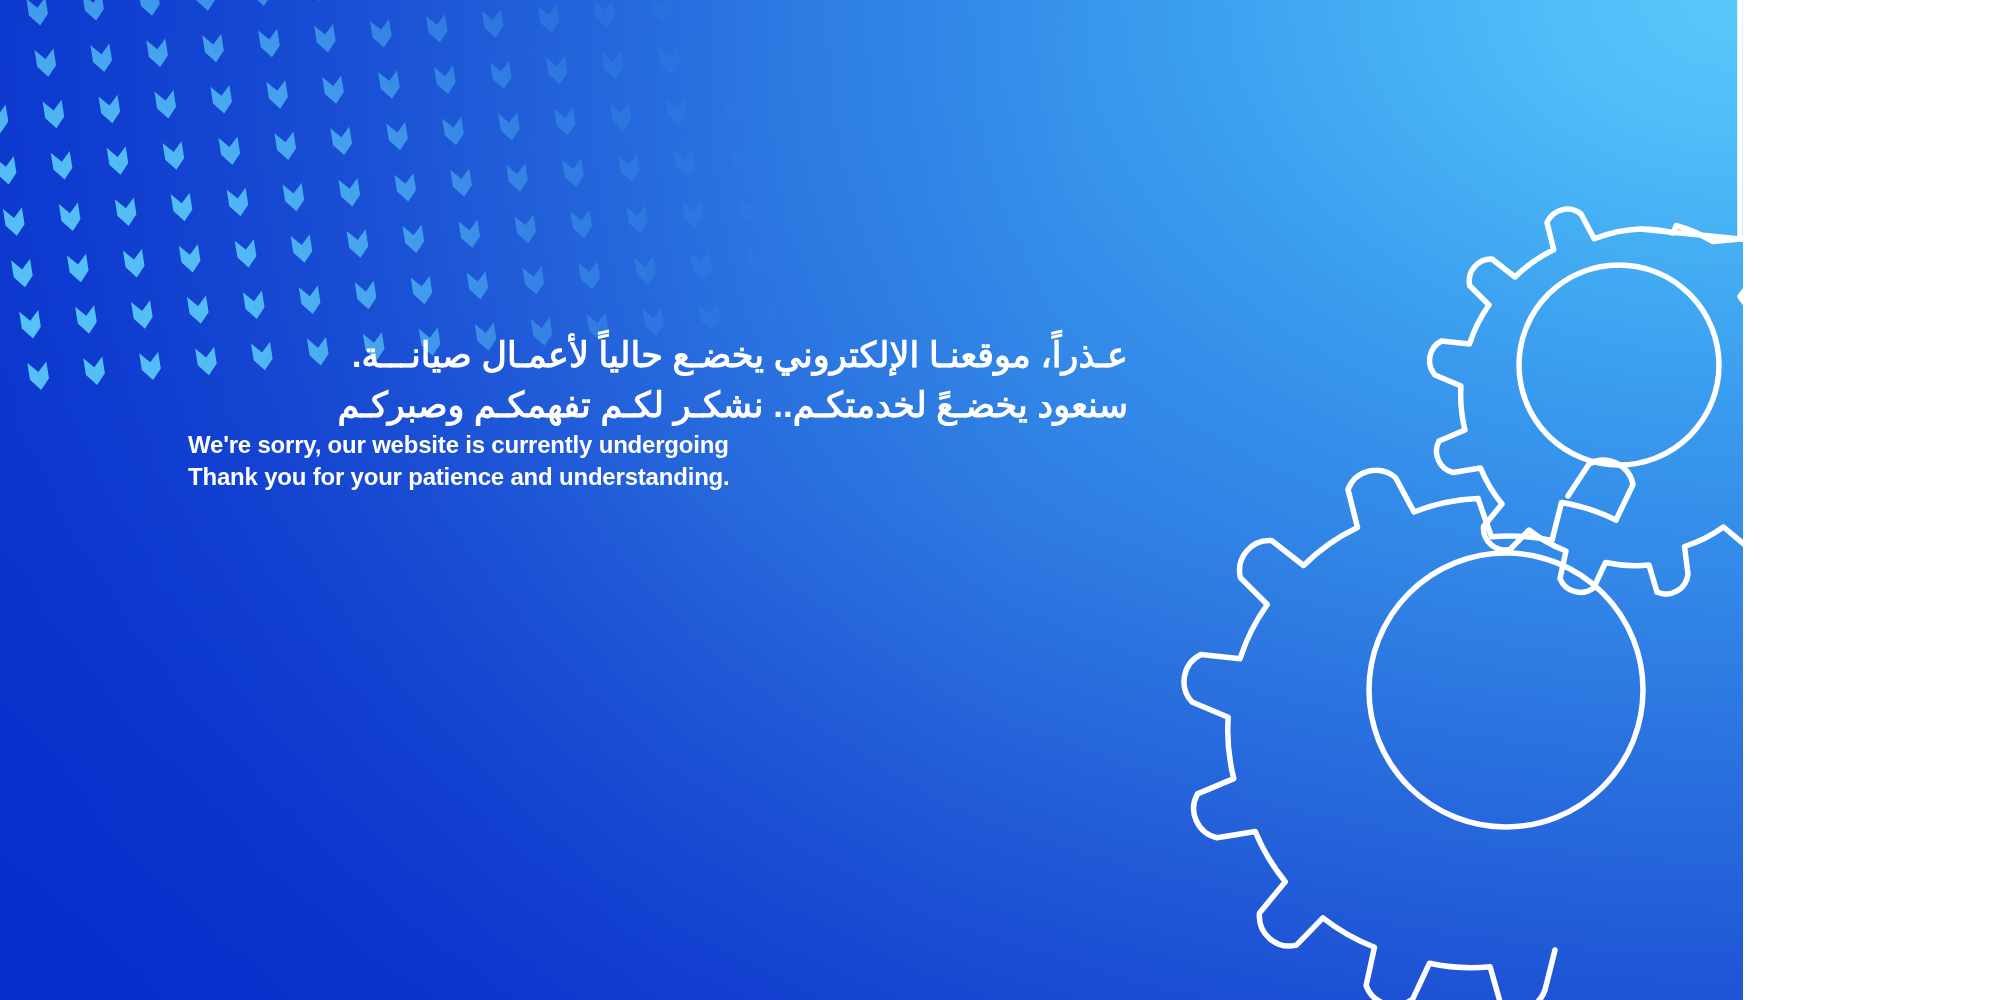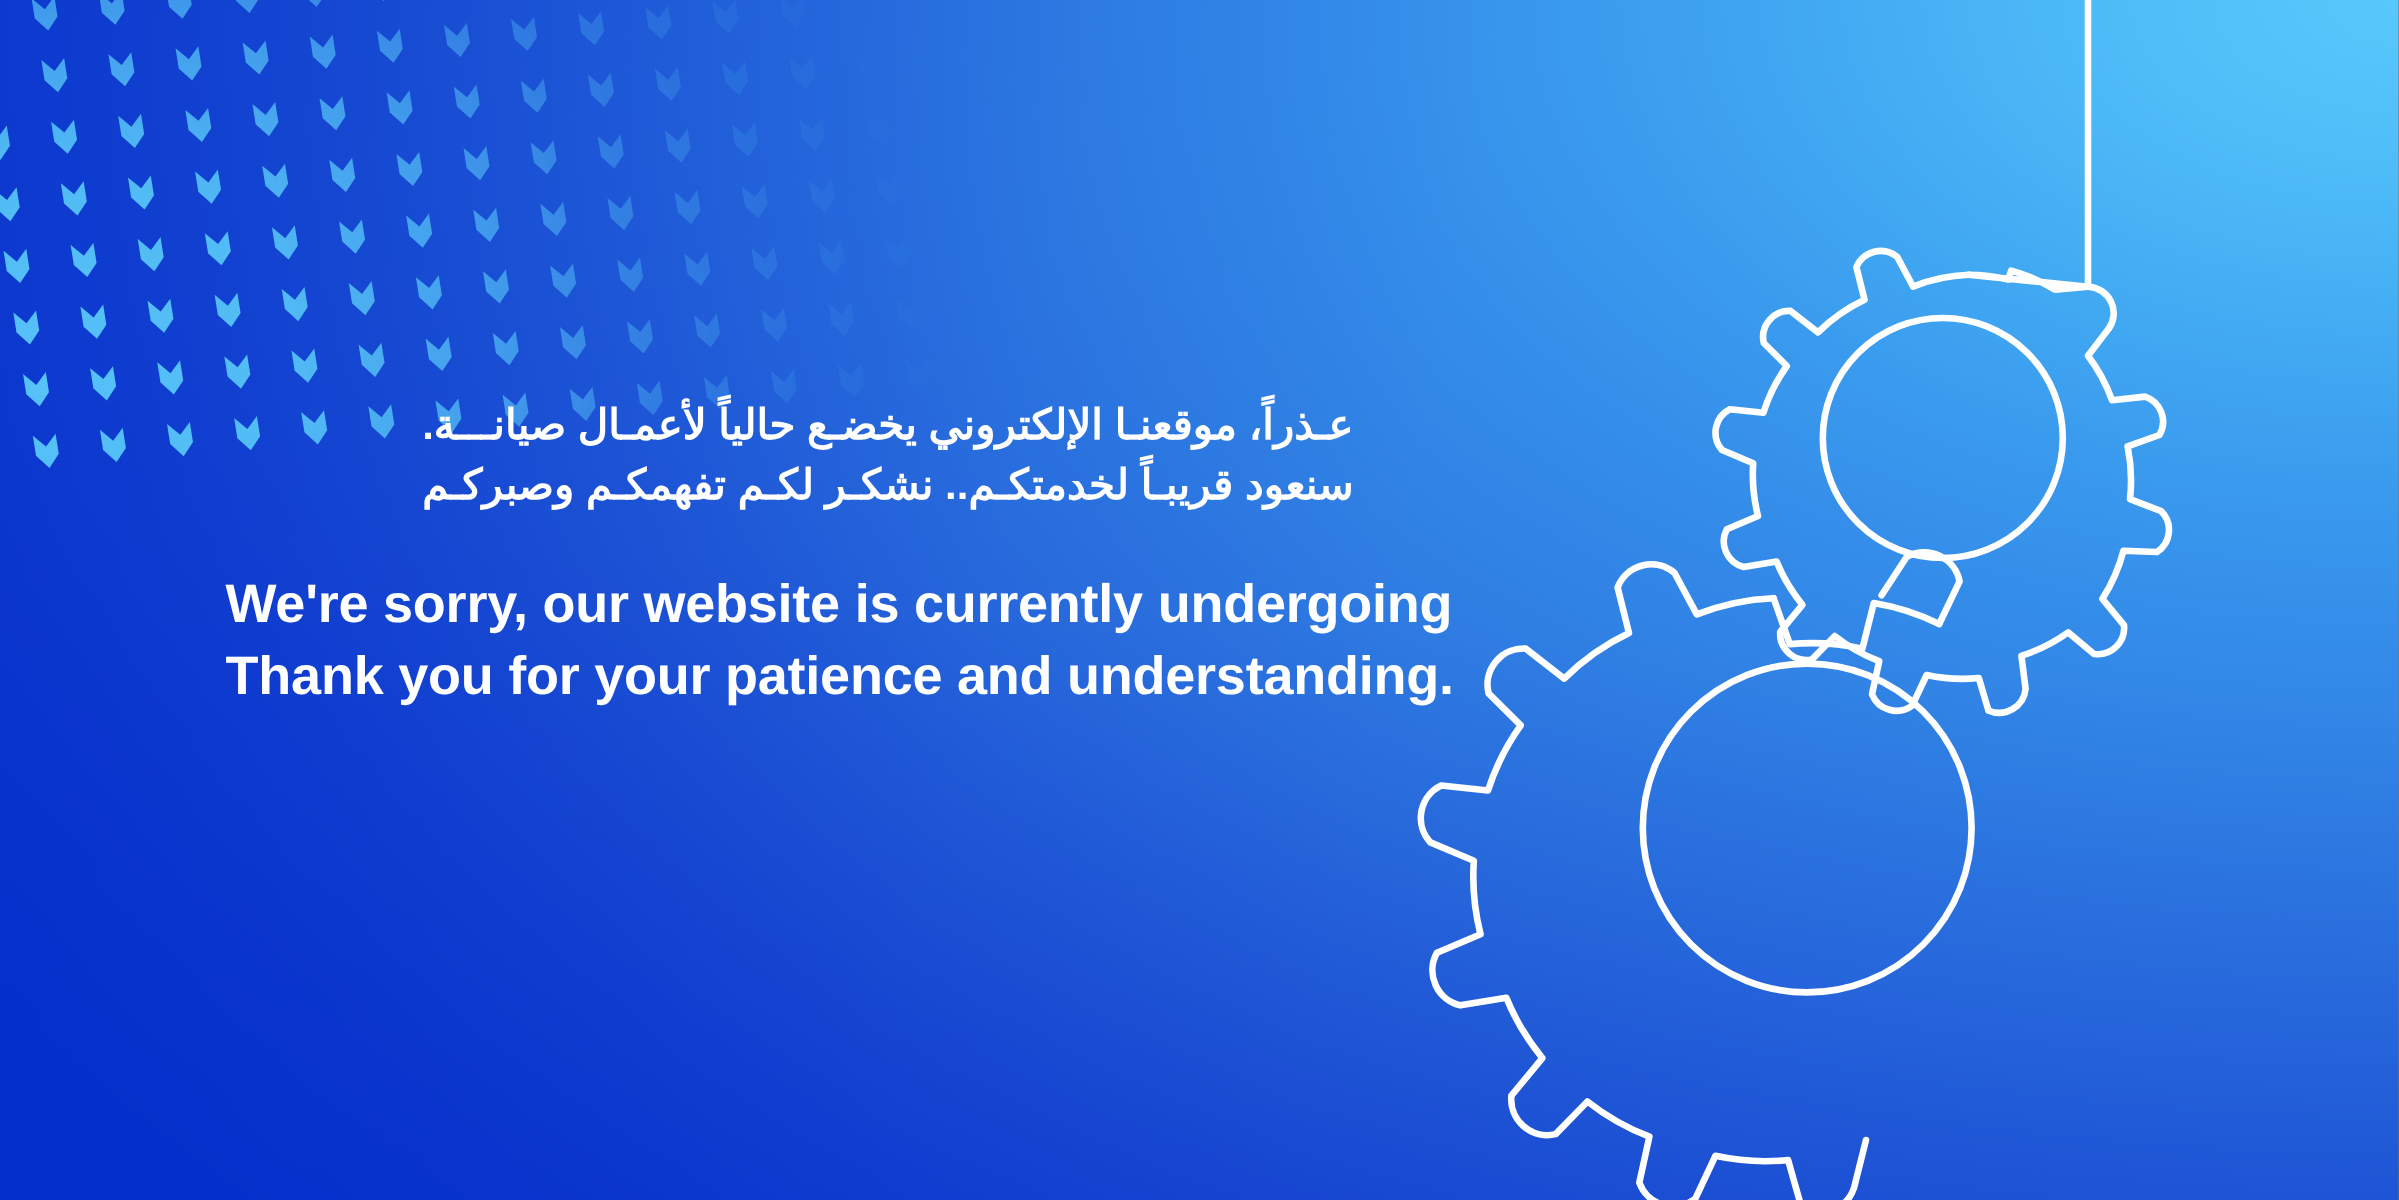--- a/index.html
+++ b/index.html
@@ -7,24 +7,24 @@
     margin: 0;
     padding: 0;
     width: 1999px;
     height: 1000px;
     overflow: hidden;
     font-family: "Liberation Sans", sans-serif;
   }
 
   #stage {
     position: relative;
-    width: 1999px;
+    width: 1743px;
     height: 1000px;
     overflow: hidden;
-    background: #0c4a6e;
+    background: #a21caf;
   }
 
   
   .bg-base {
     position: absolute;
     inset: 0;
     background:
       radial-gradient(125% 150% at 100% 0%,
         #58c8fb 0%,
         #4fbdf8 9%,
@@ -105,23 +105,22 @@
     color: #ffffff;
     font-size: 35px;
     line-height: 1.42;
     font-weight: 600;
     letter-spacing: 0px;
     width: 940px;
     margin: 0 0 0 0;
   }
   .arabic-line { display: block; white-space: pre; }
   .english-block {
-    margin-top: 44px;
     color: #ffffff;
-    font-size: 45px;
+    font-size: 24px;
     line-height: 1.33;
     font-weight: 600;
     letter-spacing: -0.2px;
   }
   .english-line { display: block; white-space: pre; }
 </style>
 </head>
 <body>
 
 <div id="stage">
@@ -428,21 +427,21 @@
 
         <circle cx="1506" cy="690" r="137"></circle>
       </g>
     </g>
   </svg>
 
   <div class="copy">
 
     <div class="arabic-block" lang="ar">
       <span class="arabic-line">عـذراً، موقعنـا الإلكتروني يخضـع حالياً لأعمـال صيانـــة.</span>
-      <span class="arabic-line">سنعود قريبـاً لخدمتكـم.. نشكـر لكـم تفهمكـم وصبركـم</span>
+      <span class="arabic-line">سنعود يخضـعً لخدمتكـم.. نشكـر لكـم تفهمكـم وصبركـم</span>
     </div>
 
     <div class="english-block" lang="en">
       <span class="english-line">We're sorry, our website is currently undergoing</span>
       <span class="english-line">Thank you for your patience and understanding.</span>
     </div>
 
   </div>
 
 </div>

